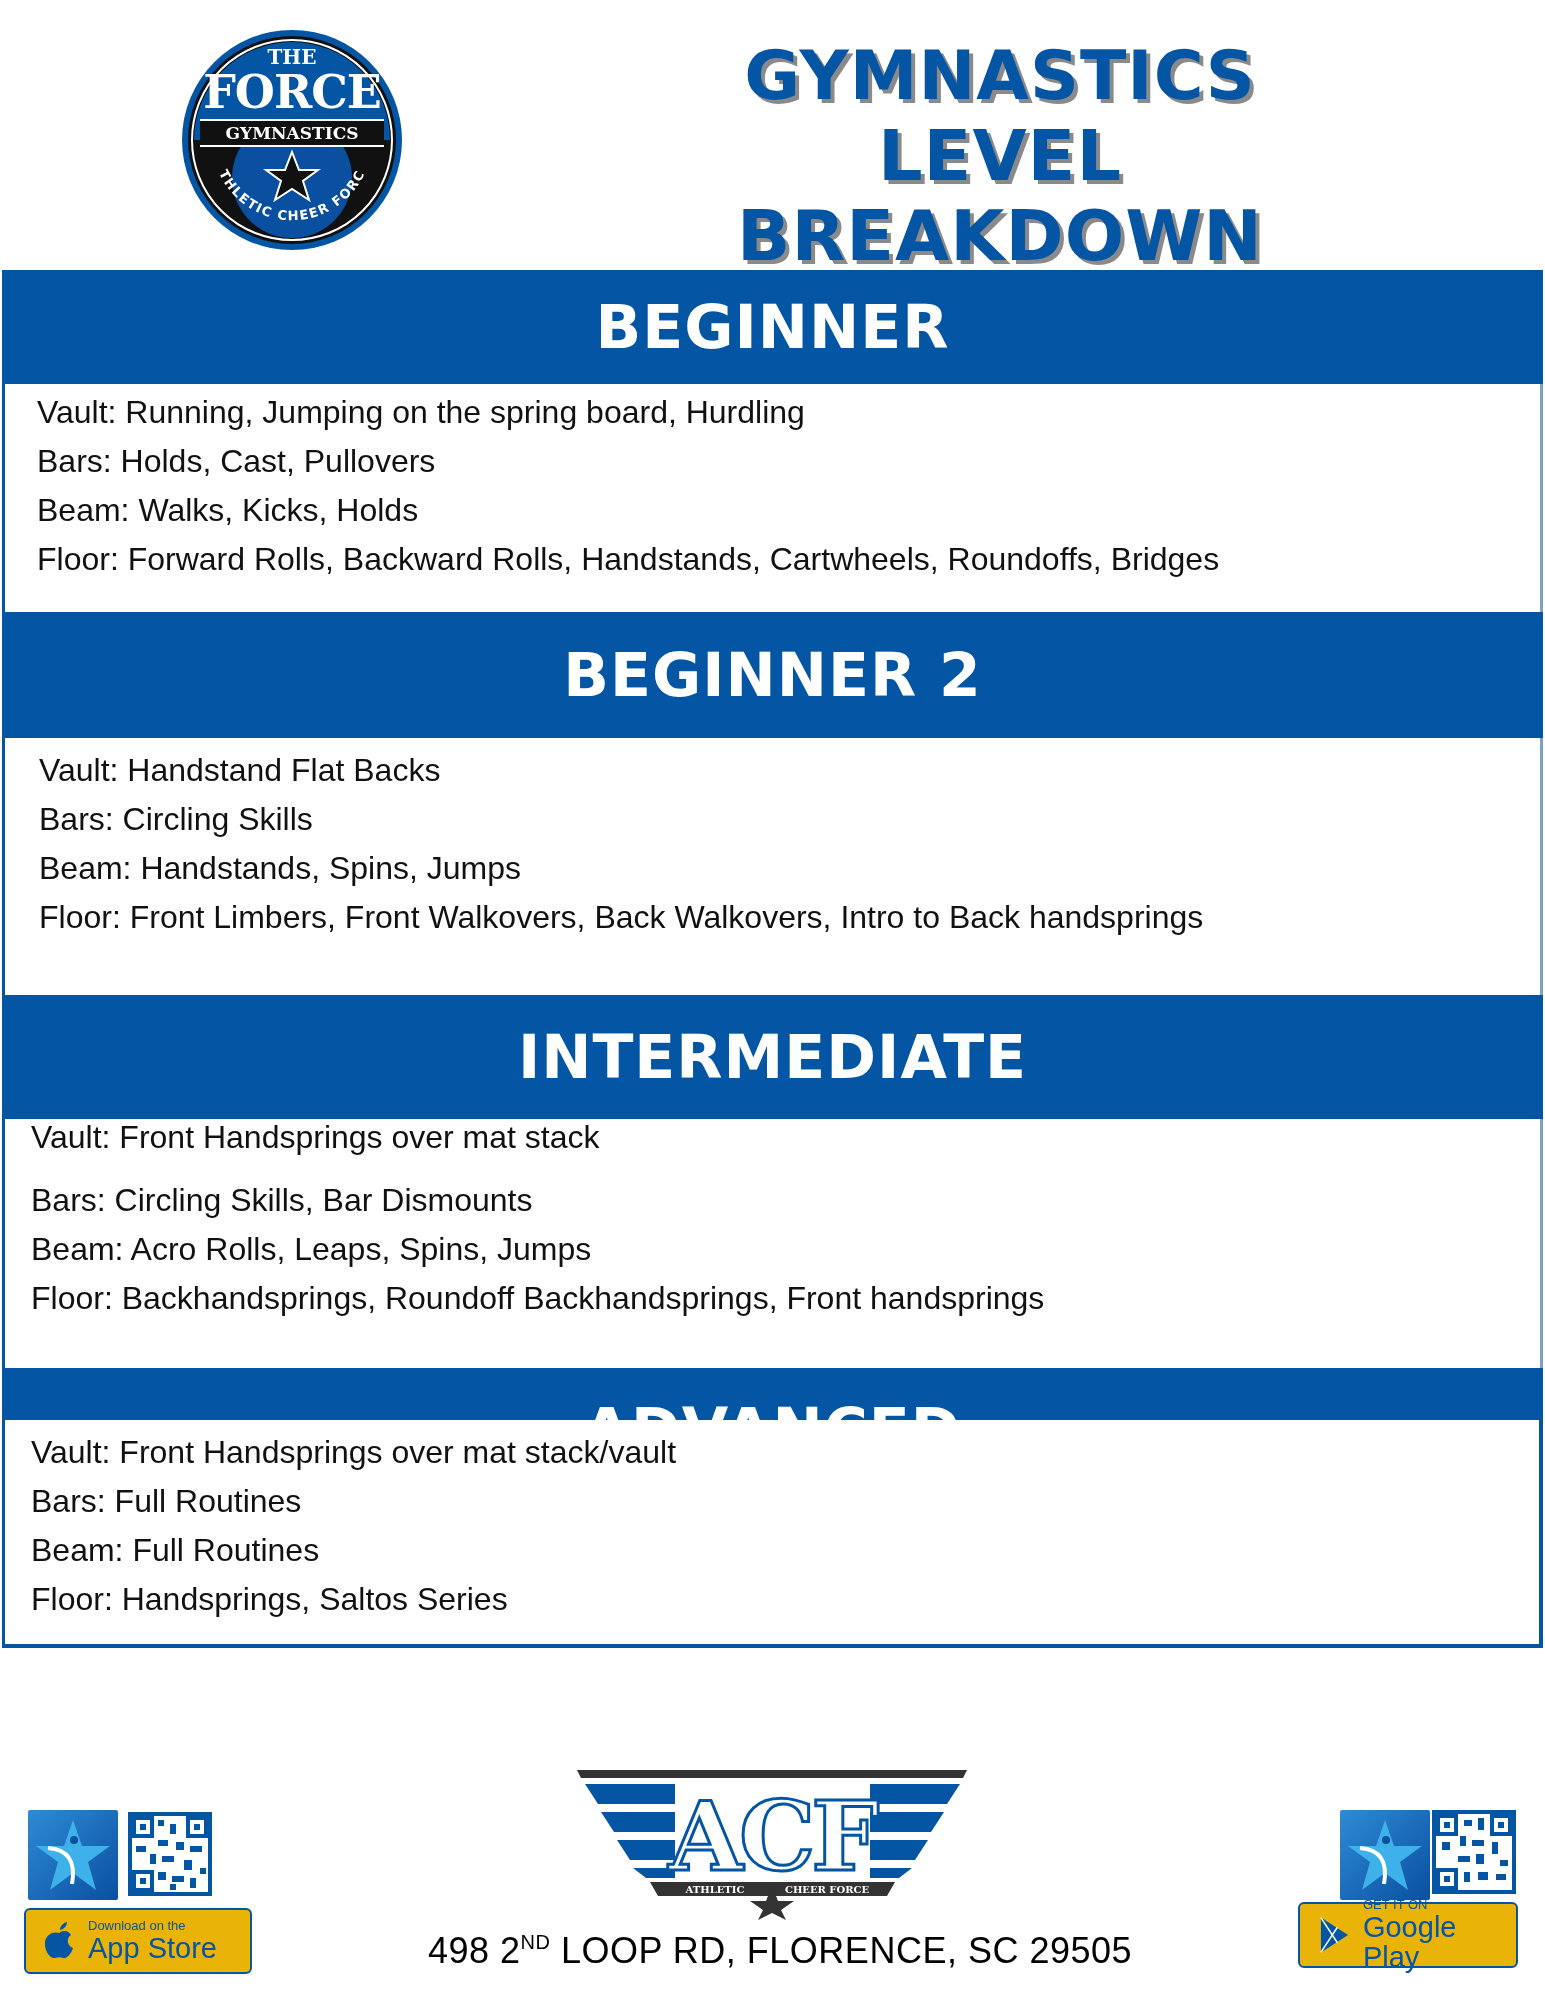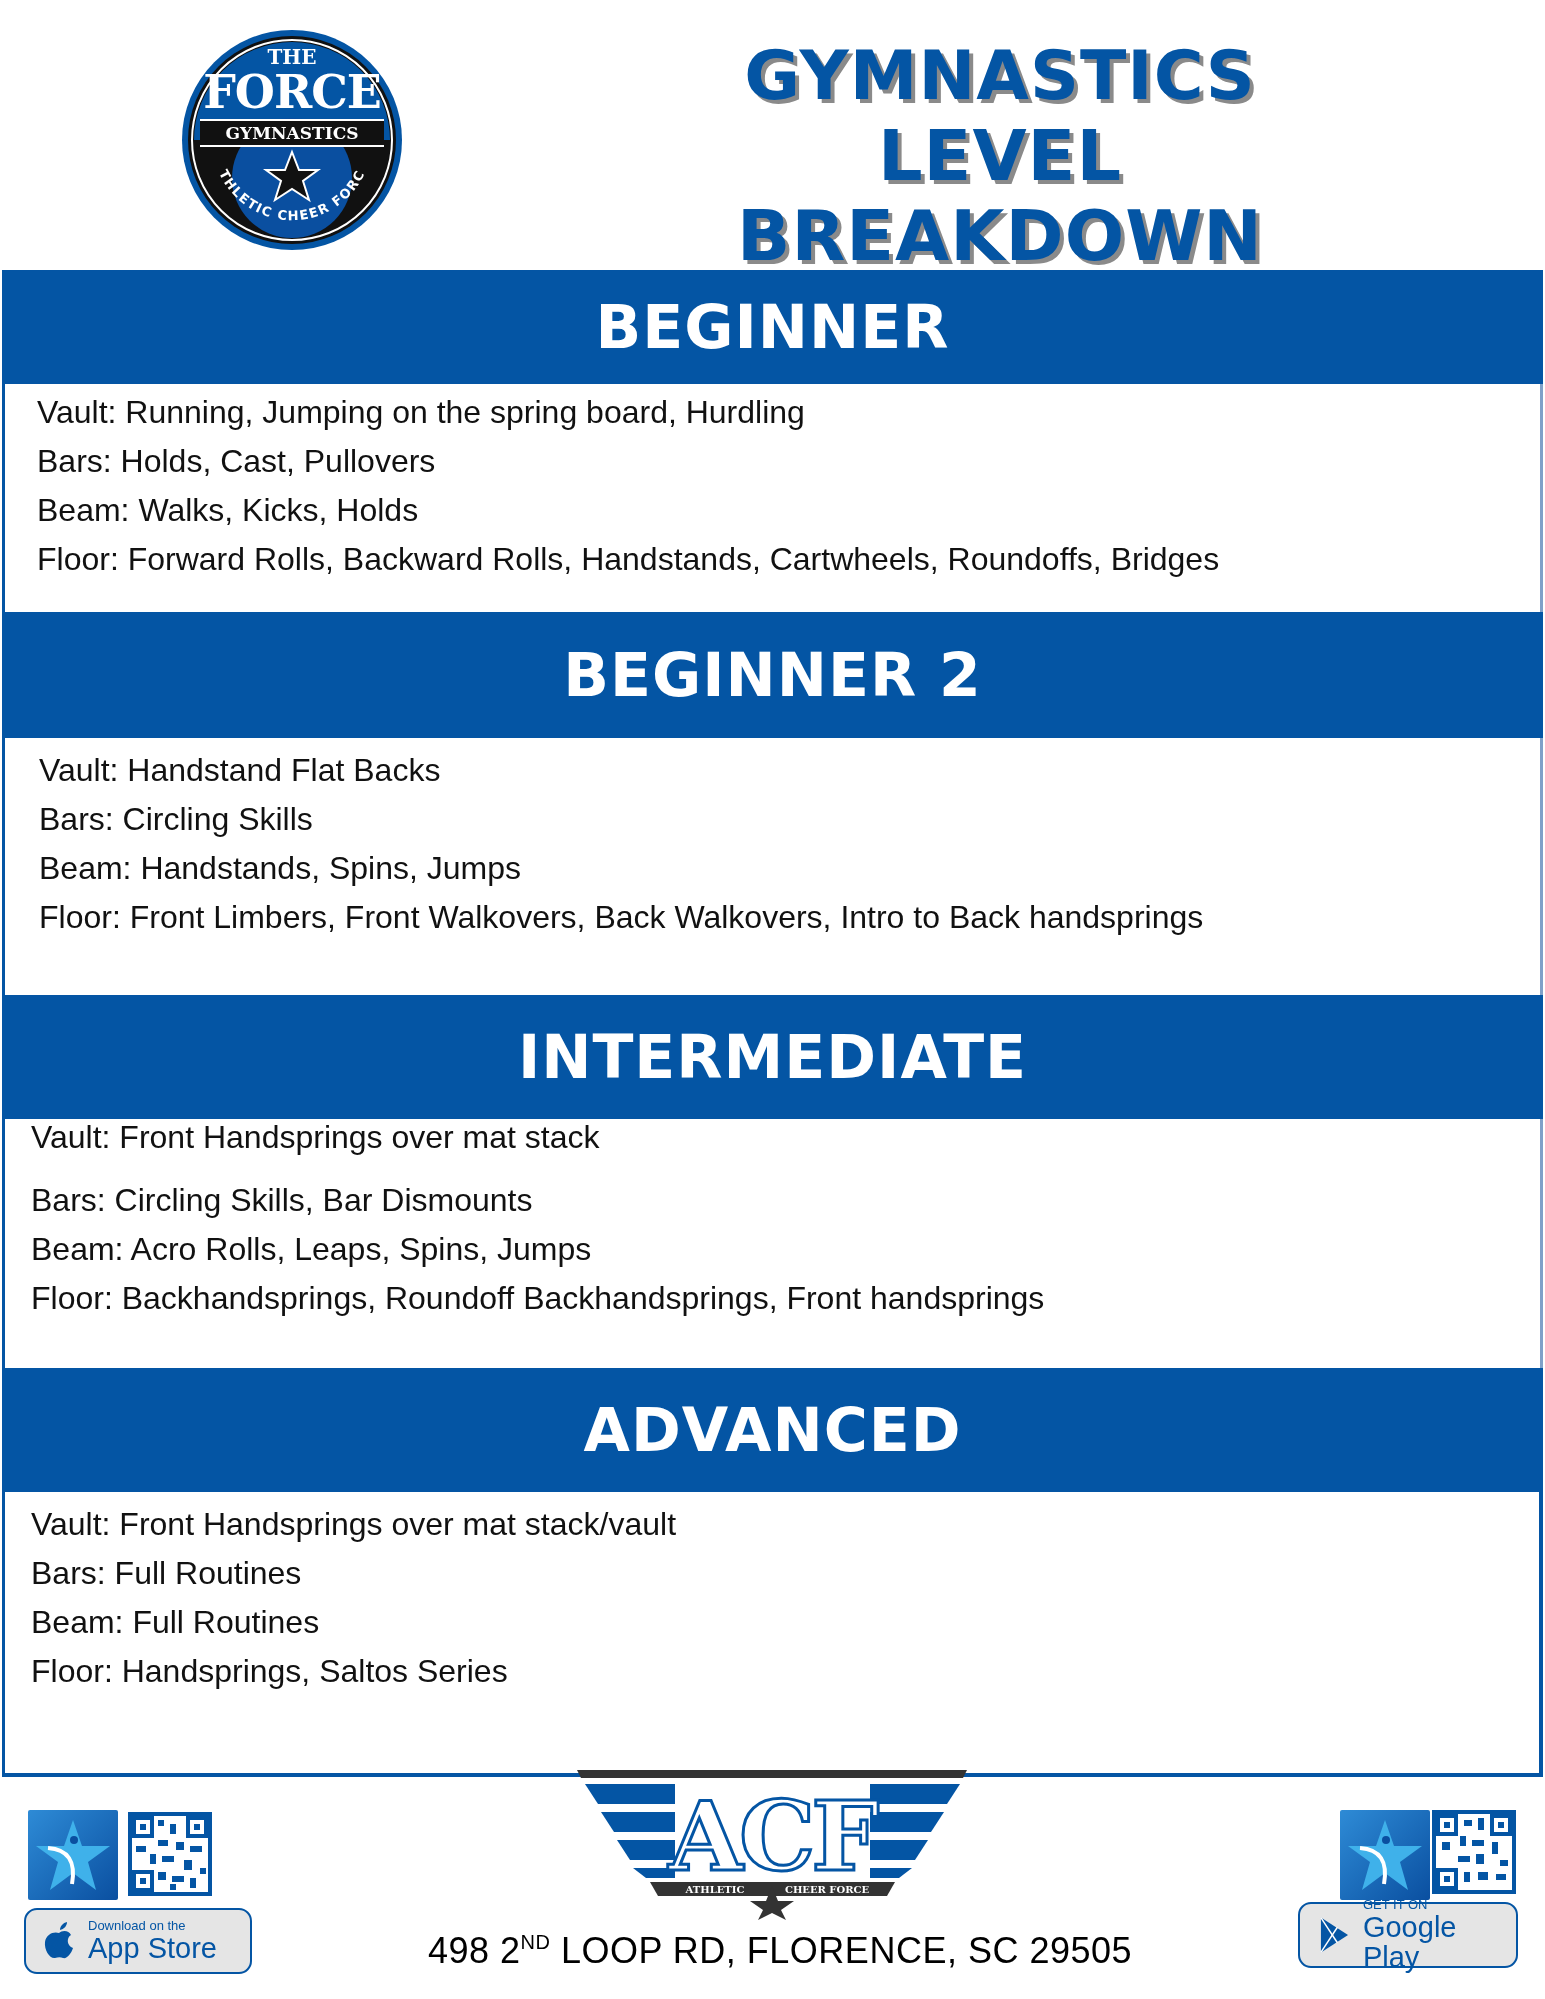--- a/index.html
+++ b/index.html
@@ -18,21 +18,21 @@
       font-weight: bold; font-size: 60px; letter-spacing: 1px;
       display: flex; align-items: center; justify-content: center; }
     .section-body { position: absolute; left: 2px; width: 1541px; background: #ffffff;
       border-left: 3px solid #0455A4; border-right: 3px solid #7fa0c8; }
     .section-body .line { position: absolute; font-family: "Liberation Sans", sans-serif;
       font-size: 32px; color: #111111; white-space: nowrap; }
 
     .app-tile { position: absolute; width: 90px; height: 90px;
       background: linear-gradient(135deg, #2e8bd6 0%, #0a4fa0 100%); border-radius: 2px; }
     .qr { position: absolute; width: 84px; height: 84px; background: #0455A4; padding: 4px; }
-    .store-badge { position: absolute; border: 2px solid #0455A4; border-radius: 13px; background: #e5e5e5;
+    .store-badge { position: absolute; border: 2px solid #0455A4; border-radius: 6px; background: #eab308;
       color: #0455A4; display: flex; align-items: center; }
     .store-badge .small { font-size: 13px; line-height: 14px; }
     .store-badge .big { font-size: 29px; line-height: 30px; font-weight: normal; }
 
     .acf-logo { position: absolute; left: 575px; top: 1770px; width: 395px; height: 150px; }
     .address { position: absolute; left: 400px; top: 1930px; width: 760px; text-align: center;
       font-family: "Liberation Sans", sans-serif; font-size: 36px; color: #000; letter-spacing: 0.5px; }
     .address sup { font-size: 20px; vertical-align: 14px; }
   </style>
 </head>
@@ -88,21 +88,21 @@
 <div class="section-body" style="top:1119px;height:249px;">
   <div class="line" style="left:26px;top:0;">Vault: Front Handsprings over mat stack</div>
   <div class="line" style="left:26px;top:63px;">Bars: Circling Skills, Bar Dismounts</div>
   <div class="line" style="left:26px;top:112px;">Beam: Acro Rolls, Leaps, Spins, Jumps</div>
   <div class="line" style="left:26px;top:161px;">Floor: Backhandsprings, Roundoff Backhandsprings, Front handsprings</div>
 </div>
 
 <div class="section-header" style="top:1368px;height:124px;">
   <span>ADVANCED</span>
 </div>
-<div class="section-body" style="top:1492px;height:285px;border-right:4px solid #0455A4;border-bottom:4px solid #0455A4;">
+<div class="section-body" style="top:1420px;height:228px;border-right:4px solid #0455A4;border-bottom:4px solid #0455A4;">
   <div class="line" style="left:26px;top:14px;">Vault: Front Handsprings over mat stack/vault</div>
   <div class="line" style="left:26px;top:63px;">Bars: Full Routines</div>
   <div class="line" style="left:26px;top:112px;">Beam: Full Routines</div>
   <div class="line" style="left:26px;top:161px;">Floor: Handsprings, Saltos Series</div>
 </div>
 
 <div class="app-tile" style="left:28px;top:1810px;">
   <svg width="90" height="90" viewBox="0 0 90 90">
     <polygon points="45,10 54,36 82,36 60,52 68,80 45,63 22,80 30,52 8,36 36,36" fill="#3fb1ea"></polygon>
     <path d="M20 38 Q50 40 44 74" stroke="#fff" stroke-width="4" fill="none"></path>

